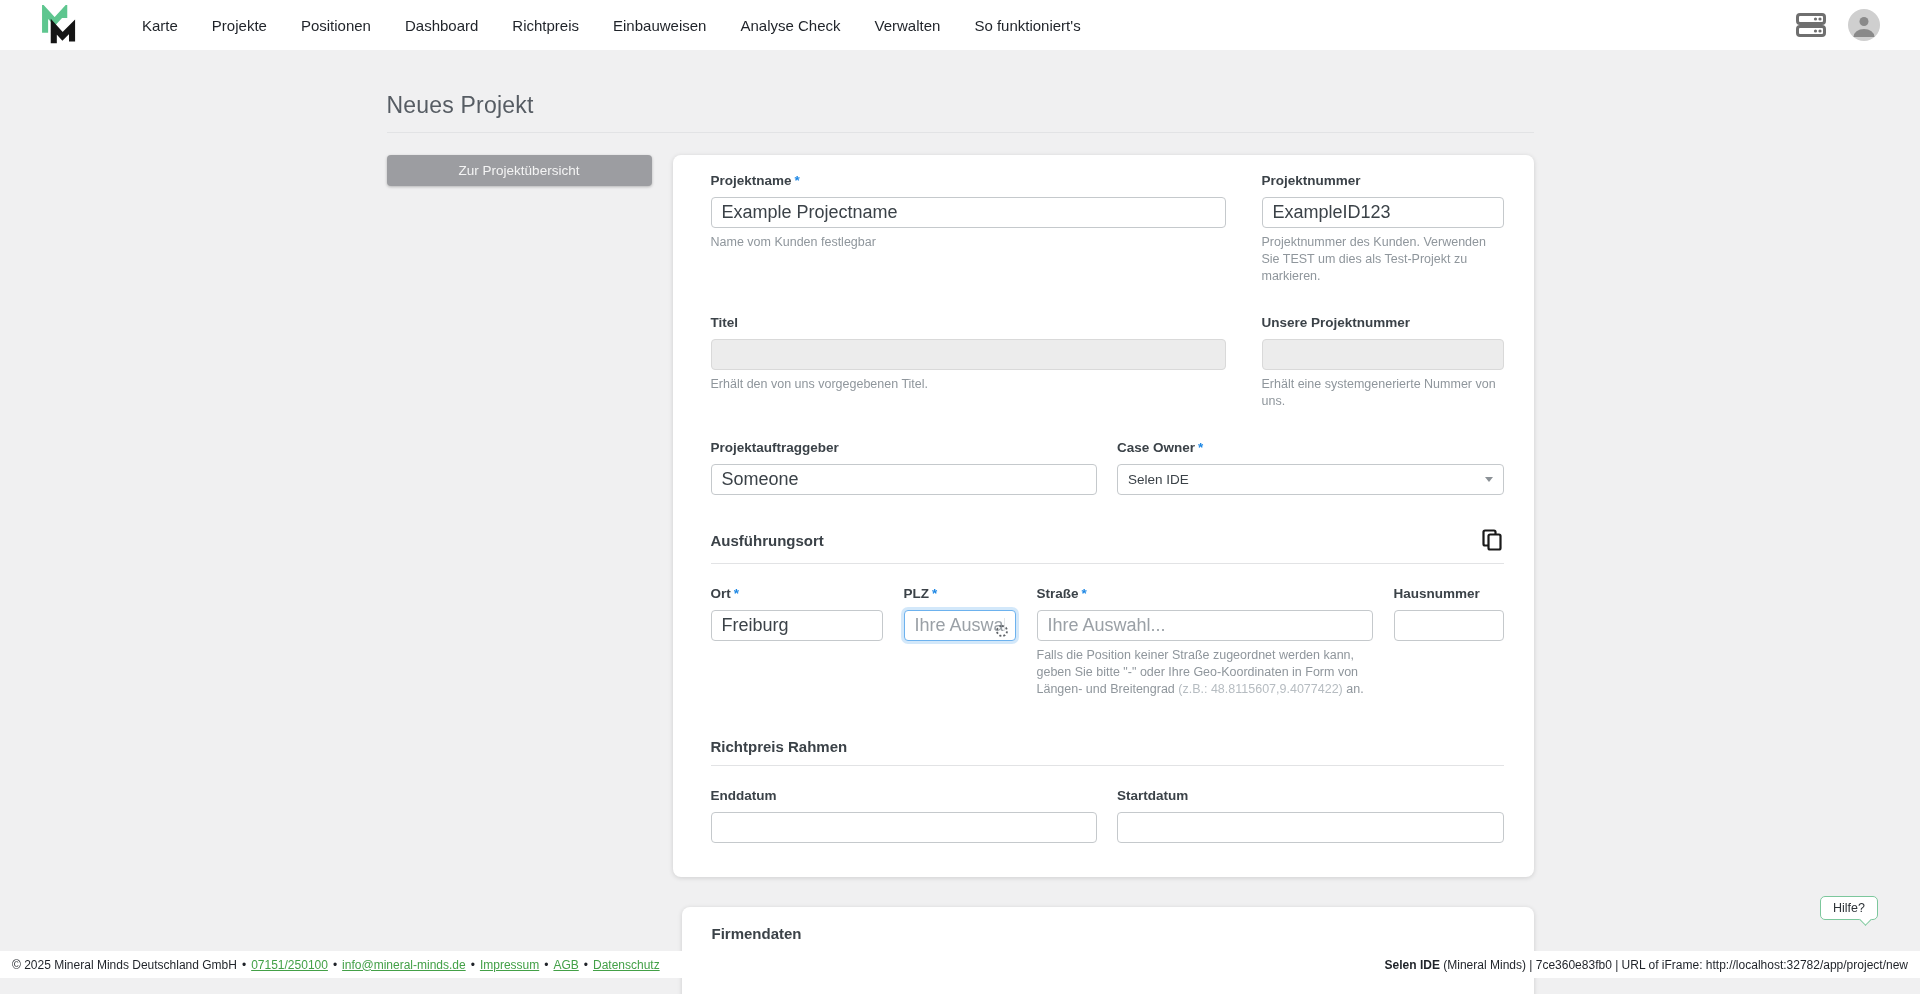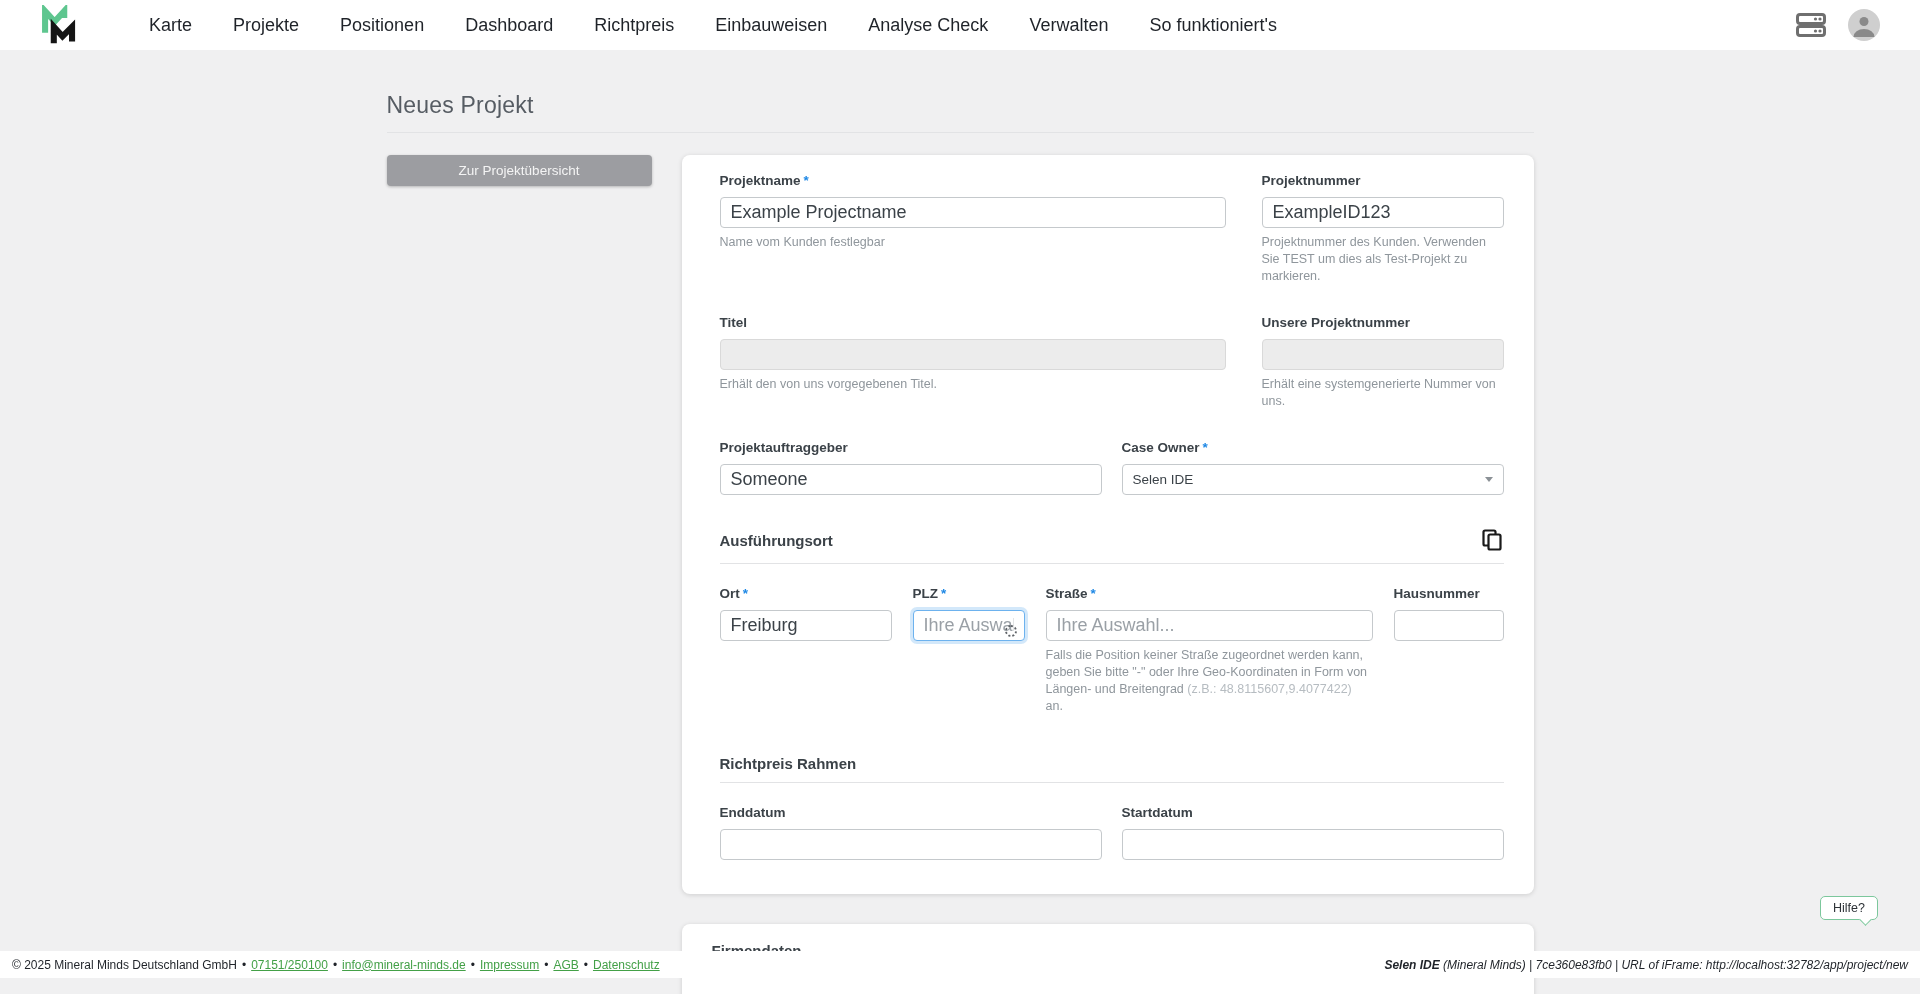--- a/index.html
+++ b/index.html
@@ -13,34 +13,34 @@
 
   
   .topnav {
     height: 50px; background: #ffffff;
     display: flex; align-items: center;
     padding: 0 40px;
   }
   .logo { width: 38px; height: 40px; flex: 0 0 auto; }
   .nav-items { display: flex; align-items: center; gap: 34px; margin-left: 64px; list-style: none; }
   .nav-items li {
-    font-size: 18px; color: #1f2329; cursor: pointer; white-space: nowrap; margin-left: 7px;
+    font-size: 15px; color: #1f2329; cursor: pointer; white-space: nowrap;
   }
   .nav-right { margin-left: auto; display: flex; align-items: center; gap: 22px; }
   .server-icon { width: 30px; height: 24px; color: #6f6f6f; cursor: pointer; }
   .avatar {
     width: 32px; height: 32px; border-radius: 50%; background: #cfcfcf;
     display: flex; align-items: center; justify-content: center; overflow: hidden; cursor: pointer;
   }
 
   
   .container { width: 1147px; margin: 0 auto; padding-top: 42px; }
   .page-title { font-size: 23px; font-weight: 500; color: #565c63; letter-spacing: .2px; }
   .title-rule { border: 0; border-top: 1px solid #e2e3e5; margin-top: 13px; }
-  .content-row { display: flex; align-items: flex-start; margin-top: 22px; gap: 30px; }
+  .content-row { display: flex; align-items: flex-start; margin-top: 22px; gap: 21px; }
   .left-col { width: 265px; flex: 0 0 auto; }
   .back-btn {
     width: 265px; height: 31px; background: #9c9da1; border: none; border-radius: 4px;
     color: #f4f4f4; font-size: 13.5px; font-family: inherit; cursor: pointer;
     box-shadow: 0 1px 3px rgba(0,0,0,.25);
   }
 
   .card {
     flex: 1; background: #fff; border-radius: 8px;
     box-shadow: 0 1px 5px rgba(0,0,0,.14);
@@ -114,21 +114,21 @@
 
   
   .footer {
     position: fixed; left: 0; bottom: 16px; width: 100%; height: 27px;
     background: #fff; display: flex; align-items: center; justify-content: space-between;
     padding: 0 12px; font-size: 12px; color: #1f2329; z-index: 5;
   }
   .footer-left { display: flex; align-items: center; white-space: nowrap; }
   .footer-left a { color: #43a047; text-decoration: underline; }
   .dot::before { content: "•"; margin: 0 5px; color: #1f2329; }
-  .footer-right { white-space: nowrap; font-style: italic; }
+  .footer-right { white-space: nowrap; }
   .footer-right .bold { font-weight: 700; }
 </style>
 </head>
 <body>
 
 <header class="topnav">
   <svg class="logo" viewBox="0 0 42 46" fill="none">
     <path d="M5 32 L5 7 L16 19 L27 7 L27 15" stroke="#5ec68f" stroke-width="7" fill="none"></path>
     <path d="M15 44 L15 25 L25 36 L36 25 L36 42" stroke="#151515" stroke-width="7" fill="none"></path>
   </svg>

